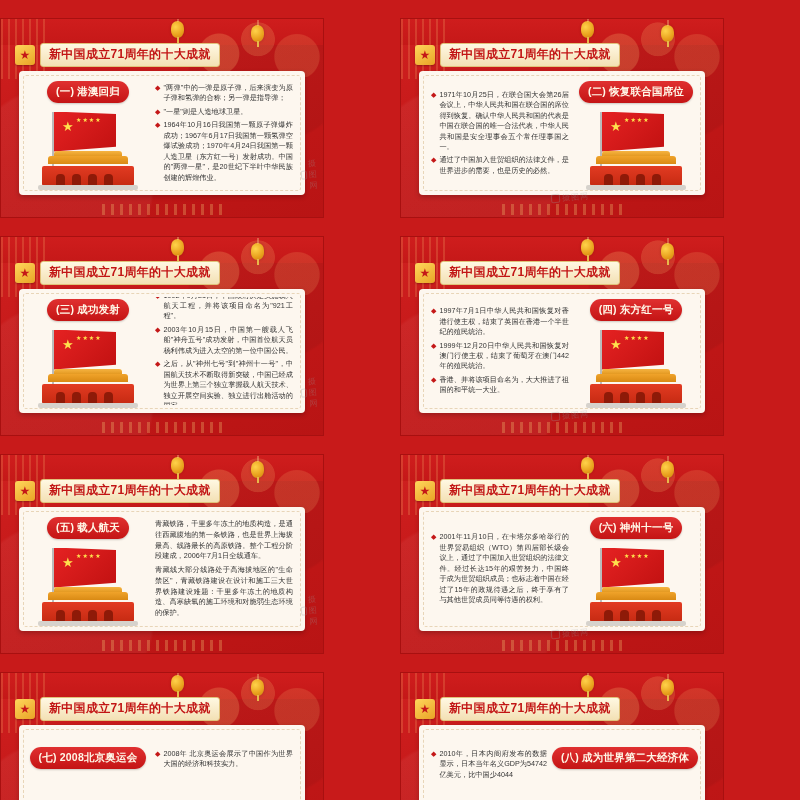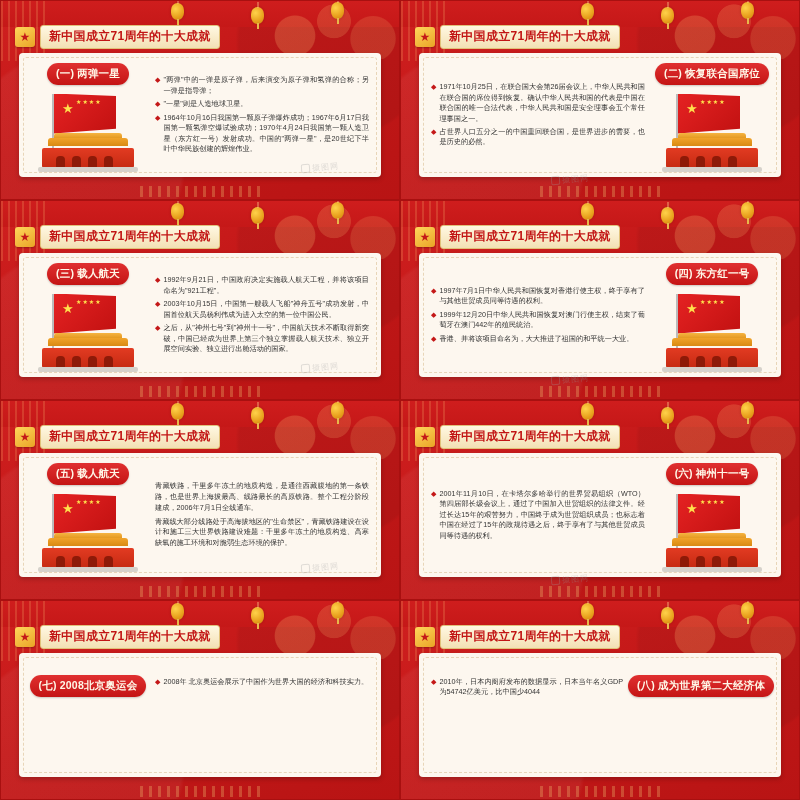--- a/index.html
+++ b/index.html
@@ -11,27 +11,28 @@
   }
   .grid {
     display: grid;
     grid-template-columns: 1fr 1fr;
     grid-template-rows: repeat(4, 1fr);
     width: 800px; height: 800px;
     gap: 0px;
   }
   .slide {
     position: relative;
-    width: 400px; height: 200px;
+    width: 324px; height: 200px;
     background:
       radial-gradient(circle at 18% 82%, rgba(255,255,255,0.05) 0 30%, transparent 31%),
       radial-gradient(circle at 84% 20%, rgba(0,0,0,0.06) 0 26%, transparent 27%),
       linear-gradient(160deg, #d02020 0%, #c41818 45%, #b81414 100%);
     overflow: hidden;
     border: 1px solid #a81010;
+    margin-top: 18px;
   }
   
   .top-deco {
     position: absolute; top: 0; left: 0; right: 0; height: 26px;
     background: linear-gradient(180deg, #cf1d1d, #c51818);
   }
   .lantern {
     position: absolute; top: 2px; width: 13px; height: 17px;
     border-radius: 50% / 42%;
     background: radial-gradient(circle at 35% 35%, #ffd24a, #e8a01c 60%, #c8830f);
@@ -217,21 +218,21 @@
     <div class="lantern" style="left:250px;top:6px"></div>
     <div class="lantern" style="left:330px;top:1px"></div>
     <div class="title-bar">
       <div class="title-emblem"></div>
       <div class="title-plate">
         <div class="title-text">新中国成立71周年的十大成就</div>
       </div>
     </div>
     <div class="card">
       <div class="col-visual">
-        <div class="heading-pill">(一) 两弹一星</div>
+        <div class="heading-pill">(一) 港澳回归</div>
         <div class="illus">
           <div class="pole"></div>
           <div class="flag">
             <span class="big-star">★</span>
             <span class="small-stars">★★★★</span>
           </div>
           <div class="gate">
             <div class="roof2"></div>
             <div class="roof"></div>
             <div class="wall"></div>
@@ -299,21 +300,21 @@
           </div>
         </div>
       </div>
       <div class="col-text">
         <div class="bullet">
             <span class="dot">◆</span>
             <span class="btext">1971年10月25日，在联合国大会第26届会议上，中华人民共和国在联合国的席位得到恢复。确认中华人民共和国的代表是中国在联合国的唯一合法代表，中华人民共和国是安全理事会五个常任理事国之一。</span>
           </div>
         <div class="bullet">
             <span class="dot">◆</span>
-            <span class="btext">占世界人口五分之一的中国重回联合国，是世界进步的需要，也是历史的必然。</span>
+            <span class="btext">通过了中国加入世贸组织的法律文件，是世界进步的需要，也是历史的必然。</span>
           </div>
       </div>
     </div>
     <div class="watermark wm-b">
         <span class="wm-box"></span>
         <span>摄图网</span>
       </div>
     <div class="ribbon"></div>
   </div>
 
@@ -325,21 +326,21 @@
     <div class="lantern" style="left:250px;top:6px"></div>
     <div class="lantern" style="left:330px;top:1px"></div>
     <div class="title-bar">
       <div class="title-emblem"></div>
       <div class="title-plate">
         <div class="title-text">新中国成立71周年的十大成就</div>
       </div>
     </div>
     <div class="card">
       <div class="col-visual">
-        <div class="heading-pill">(三) 载人航天</div>
+        <div class="heading-pill">(三) 成功发射</div>
         <div class="illus">
           <div class="pole"></div>
           <div class="flag">
             <span class="big-star">★</span>
             <span class="small-stars">★★★★</span>
           </div>
           <div class="gate">
             <div class="roof2"></div>
             <div class="roof"></div>
             <div class="wall"></div>
@@ -403,21 +404,21 @@
             <div class="arch a2"></div>
             <div class="arch a3"></div>
             <div class="arch a4"></div>
             <div class="base"></div>
           </div>
         </div>
       </div>
       <div class="col-text">
         <div class="bullet">
             <span class="dot">◆</span>
-            <span class="btext">1997年7月1日中华人民共和国恢复对香港行使主权，终于享有了与其他世贸成员同等待遇的权利。</span>
+            <span class="btext">1997年7月1日中华人民共和国恢复对香港行使主权，结束了英国在香港一个半世纪的殖民统治。</span>
           </div>
         <div class="bullet">
             <span class="dot">◆</span>
             <span class="btext">1999年12月20日中华人民共和国恢复对澳门行使主权，结束了葡萄牙在澳门442年的殖民统治。</span>
           </div>
         <div class="bullet">
             <span class="dot">◆</span>
             <span class="btext">香港、并将该项目命名为，大大推进了祖国的和平统一大业。</span>
           </div>
       </div>

